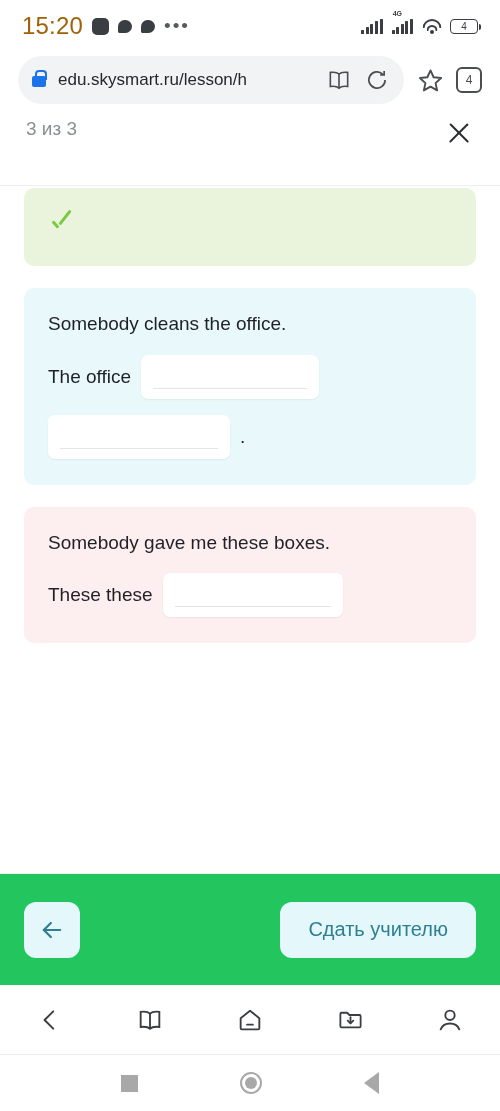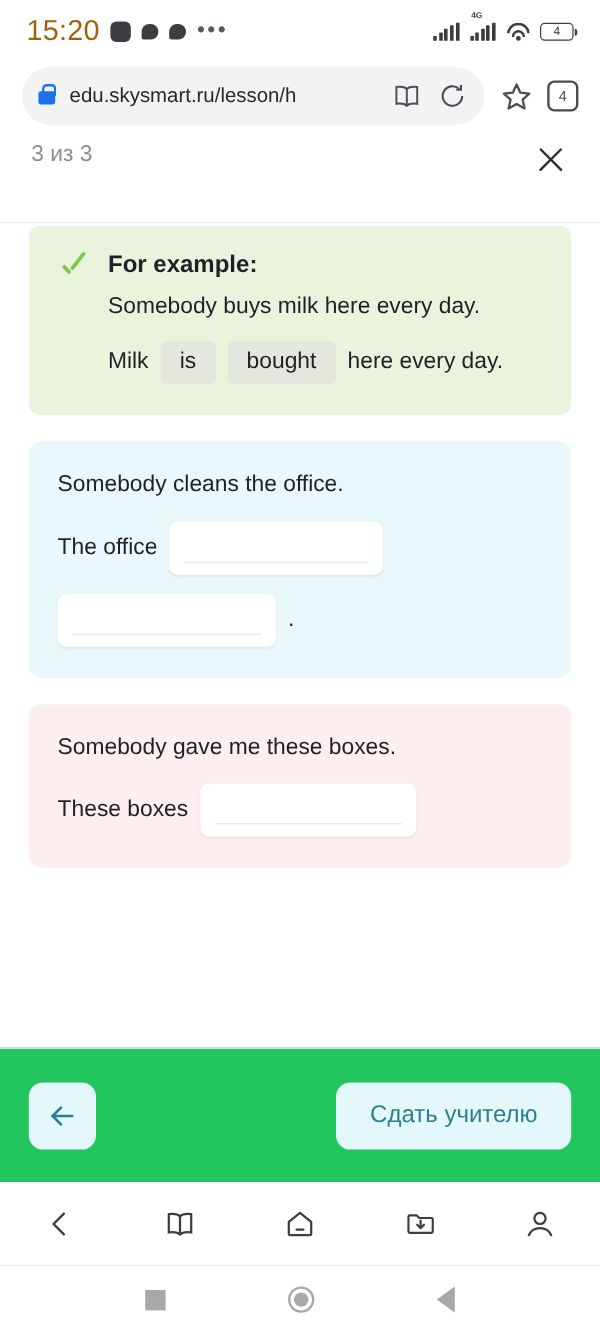--- a/index.html
+++ b/index.html
@@ -265,49 +265,39 @@
     <span class="counter">3 из 3</span>
     <span class="closeb"></span>
   </div>
 
   <div class="content">
 
 
     <div class="block example">
       <div class="ex-head">
         <span class="check"></span>
-        <div class="ex-body">
-          <div class="ex-label">For example:</div>
-          <div class="sentence">Somebody buys milk here every day.</div>
-          <div class="answer-line">
-            <span>Milk</span>
-            <span class="chip">is</span>
-            <span class="chip">bought</span>
-            <span>here every day.</span>
-          </div>
-        </div>
       </div>
     </div>
 
     <div class="block blue">
       <div class="q-text">Somebody cleans the office.</div>
       <div class="gap-row">
         <span>The office</span>
         <span class="gapwrap"><input class="gap-input gap-w-lg" type="text" placeholder="" style=""></span>
       </div>
       <div class="gap-row">
         <span class="gapwrap"><input class="gap-input gap-w-md" type="text" placeholder="" style=""></span>
         <span>.</span>
       </div>
     </div>
 
     <div class="block pink">
       <div class="q-text">Somebody gave me these boxes.</div>
       <div class="gap-row">
-        <span>These boxes</span>
+        <span>These these</span>
         <span class="gapwrap"><input class="gap-input gap-w-xl" type="text" placeholder="" style=""></span>
       </div>
 
     </div>
 
   </div>
 
   <div class="actionbar">
     <div class="backb">
       <svg width="28" height="28" viewBox="0 0 24 24" fill="none" stroke="#2f7f92" stroke-width="1.9" stroke-linecap="round" stroke-linejoin="round">

